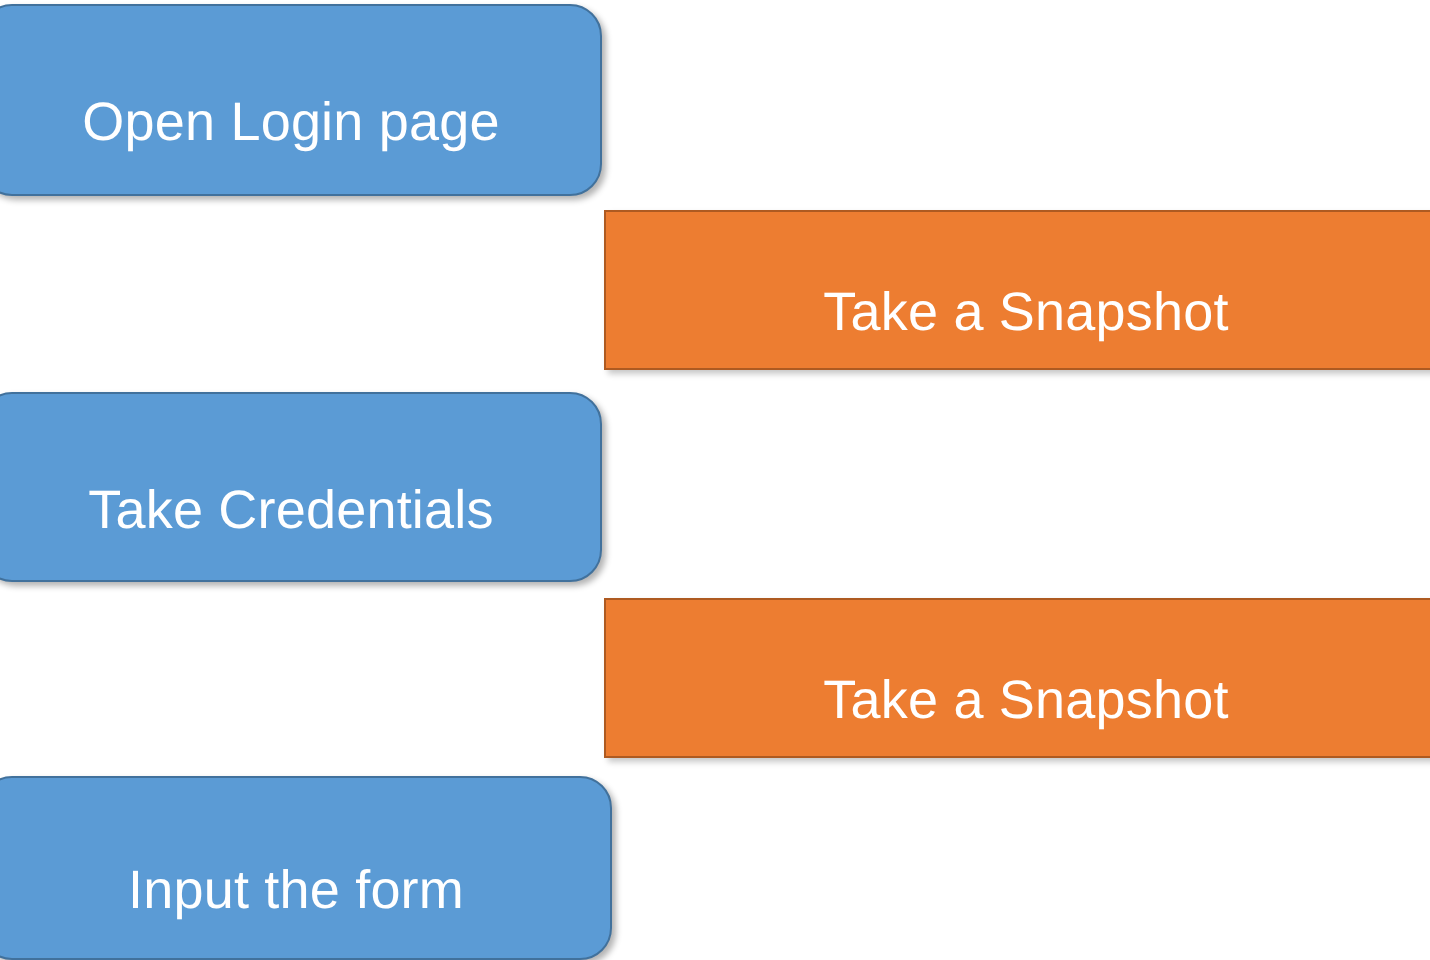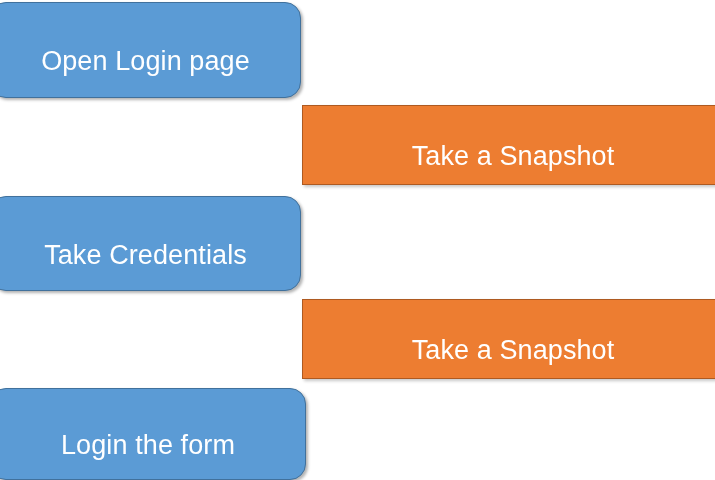--- a/index.html
+++ b/index.html
@@ -84,16 +84,16 @@
 
   <div class="shape step-blue" id="shape-input-credentials">
     <span class="shape-label">Take Credentials</span>
   </div>
 
   <div class="shape step-orange" id="shape-snapshot-2">
     <span class="shape-label">Take a Snapshot</span>
   </div>
 
   <div class="shape step-blue" id="shape-submit-the-form">
-    <span class="shape-label">Login the form</span>
+    <span class="shape-label">Input the form</span>
   </div>
 
 </div>
 
 </body></html>

